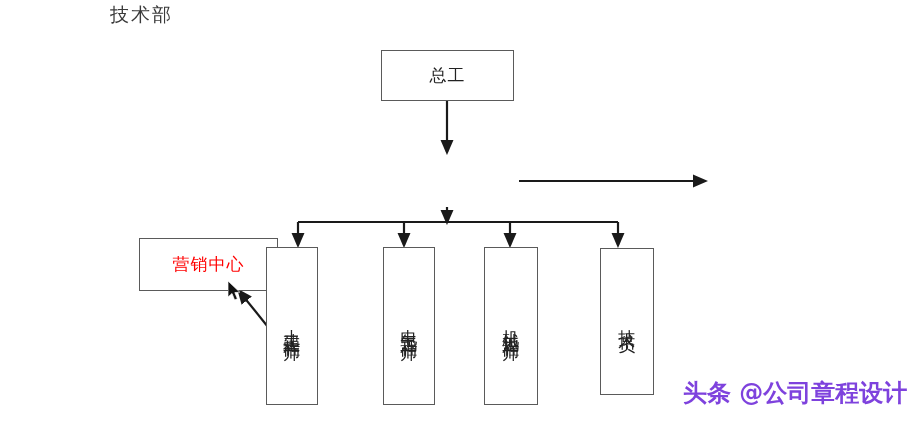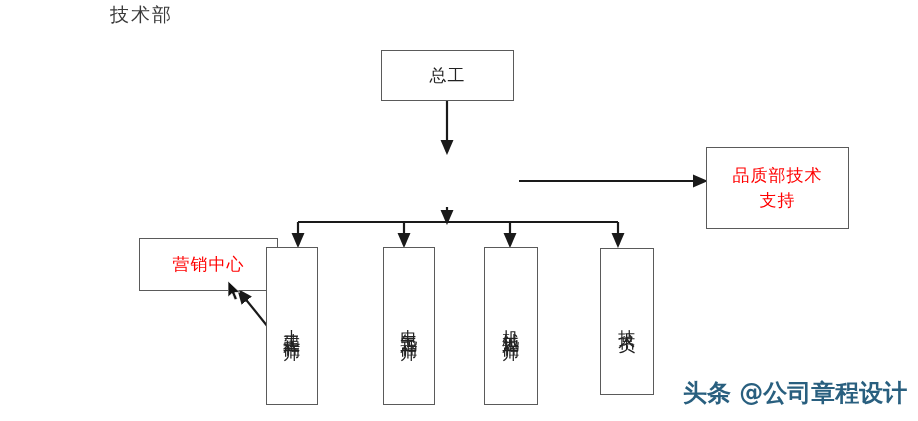--- a/index.html
+++ b/index.html
@@ -61,21 +61,21 @@
     width: 918px;
     height: 421px;
     pointer-events: none;
   }
   .watermark {
     position: absolute;
     left: 683px;
     top: 377px;
     font-size: 24px;
     font-weight: bold;
-    color: #0c4a6e;
+    color: #6d28d9;
     opacity: 0.88;
     white-space: nowrap;
     letter-spacing: 0px;
   }
   .cursor-arrow {
     position: absolute;
     left: 228px;
     top: 281px;
     width: 16px;
     height: 22px;
@@ -109,24 +109,20 @@
     <line x1="618" y1="222" x2="618" y2="245" stroke="#1a1a1a" stroke-width="2.2" marker-end="url(#arrowhead)"></line>
 
     <line x1="268" y1="327" x2="239" y2="291" stroke="#1a1a1a" stroke-width="2.2" marker-end="url(#arrowhead)"></line>
   </svg>
 
   <div class="node" style="left:381px; top:50px; width:133px; height:51px;">
     <span class="node-label">总工</span>
   </div>
 
 
-  <div class="node red" style="left:706px; top:147px; width:143px; height:82px;">
-    <span class="node-label">品质部技术
-支持</span>
-  </div>
 
   <div class="node red" style="left:99px; top:238px; width:139px; height:53px;margin-left:40px;">
     <span class="node-label">营销中心</span>
   </div>
 
   <div class="node vertical" style="left:266px; top:247px; width:52px; height:158px;">
     <span class="node-label">土建工程师</span>
   </div>
 
   <div class="node vertical" style="left:383px; top:247px; width:52px; height:158px;">

